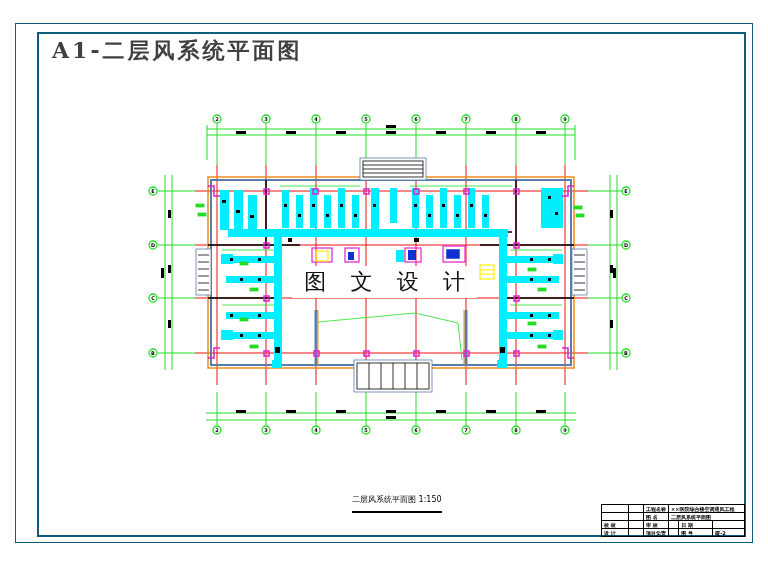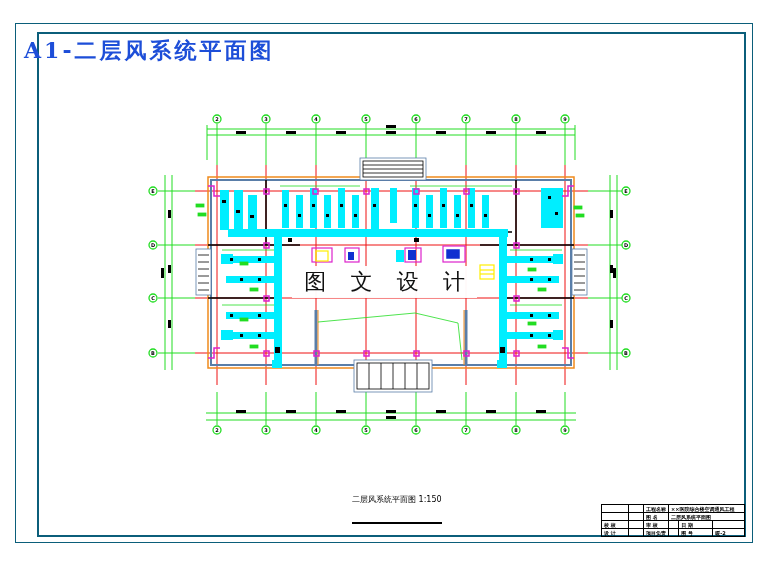--- a/index.html
+++ b/index.html
@@ -1,24 +1,24 @@
 <!DOCTYPE html>
 <html><head>
 <meta charset="utf-8">
 <style>
   html, body { margin: 0; padding: 0; background: #ffffff; }
   body { width: 768px; height: 565px; position: relative; overflow: hidden; font-family: "DejaVu Sans", sans-serif; }
   .abs { position: absolute; }
   #frame-outer { left: 15px; top: 23px; width: 738px; height: 520px; border: 1px solid #0b5e7a; box-sizing: border-box; }
   #frame-inner { left: 37px; top: 32px; width: 709px; height: 505px; border: 2px solid #0b5e7a; box-sizing: border-box; }
-  #sheet-title { left: 24px; top: 36px; color: #1d4ed8; font-family: "DejaVu Serif", serif; font-weight: bold; font-size: 22px; letter-spacing: 3px; line-height: 28px; }
+  #sheet-title { left: 52px; top: 36px; color: #404040; font-family: "DejaVu Serif", serif; font-weight: bold; font-size: 22px; letter-spacing: 3px; line-height: 28px; }
   #drawing { left: 0; top: 0; width: 768px; height: 565px; }
   #watermark { left: 292px; top: 266px; width: 185px; height: 32px; background: rgba(255,255,255,0.96); display: flex; align-items: center; justify-content: space-around; font-family: "DejaVu Serif", serif; font-size: 22px; color: #111; }
   #watermark span { display: inline-block; }
-  #plan-caption { left: 352px; top: 495px; font-size: 8px; color: #000; border-bottom: 2px solid #000; line-height: 9px; padding-bottom: 18px; }
+  #plan-caption { left: 352px; top: 495px; font-size: 8px; color: #000; border-bottom: 2px solid #000; line-height: 9px; padding-bottom: 7px; }
   #title-block { left: 601px; top: 504px; width: 144px; height: 32px; }
   #title-block table { border-collapse: collapse; width: 100%; height: 100%; font-size: 5px; }
   #title-block td { border: 1px solid #000; padding: 0 2px; height: 7px; line-height: 6px; white-space: nowrap; overflow: hidden; color: #000; font-weight: bold; }
 </style>
 </head>
 <body>
 
 <div id="frame-outer" class="abs"></div>
 <div id="frame-inner" class="abs"></div>
 

